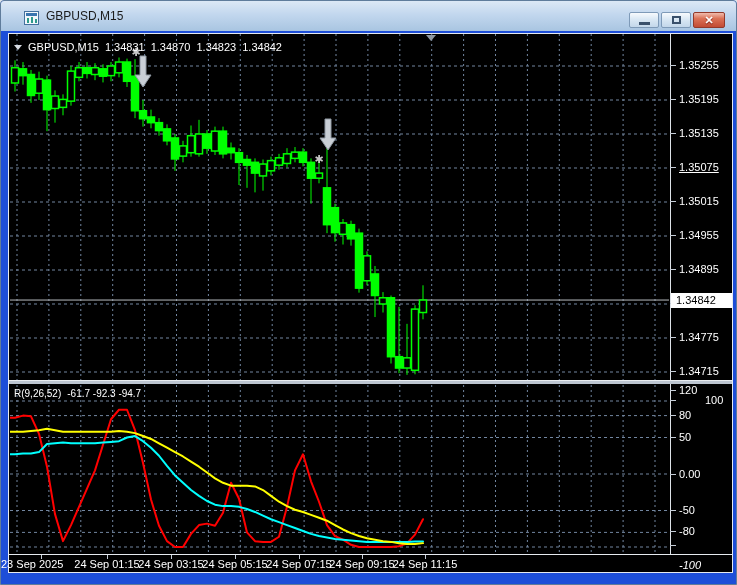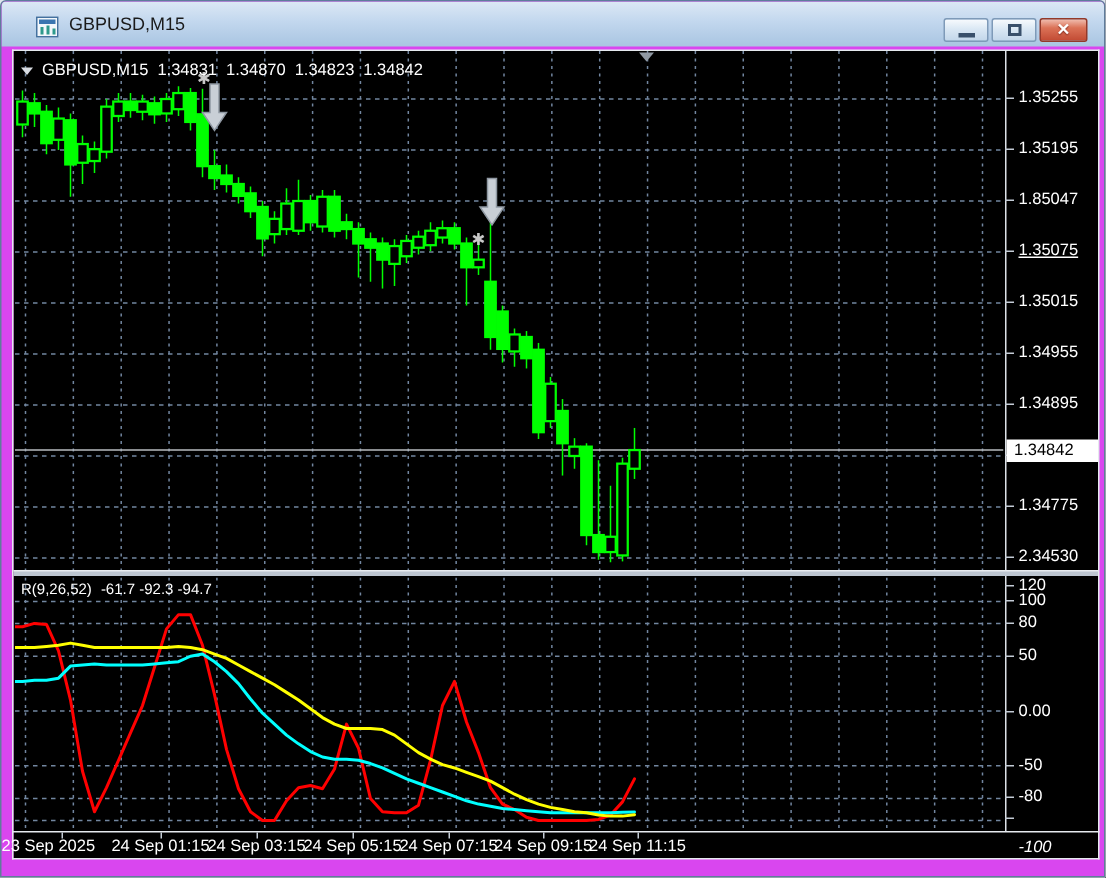--- a/index.html
+++ b/index.html
@@ -1,19 +1,19 @@
 <!DOCTYPE html>
 <html><head>
 <meta charset="utf-8">
 <style>
   html,body{margin:0;padding:0;background:#dfe6ee;}
   #win{
     position:relative;width:737px;height:585px;box-sizing:border-box;
     font-family:"Liberation Sans",sans-serif;
-    background:#d946ef;border:1px solid #5F7C9B;border-radius:4px 4px 0 0;
+    background:#1d4ed8;border:1px solid #5F7C9B;border-radius:4px 4px 0 0;
     overflow:hidden;
   }
   .titlebar{position:absolute;left:0;top:0;width:737px;height:30px;
     background:linear-gradient(180deg,#DCE8F5 0%,#C2D7EE 45%,#A9C5E1 100%);}
   .title-icon{position:absolute;left:23px;top:10px;width:15px;height:14px;
     background:#F2F7FB;border:1px solid #44719F;box-sizing:border-box;}
   .title-icon .b1{position:absolute;left:1px;top:1px;width:11px;height:3px;background:#3A75B0;}
   .title-icon .b2{position:absolute;left:2px;top:6px;width:2px;height:5px;background:#2E9A8C;}
   .title-icon .b3{position:absolute;left:6px;top:5px;width:2px;height:6px;background:#2E9A8C;}
   .title-icon .b4{position:absolute;left:10px;top:7px;width:2px;height:4px;background:#2E9A8C;}
@@ -274,39 +274,39 @@
   <div class="bid-box">1.34842</div>
 
   <div class="hotzone" style="left:670px;top:33px;width:61px;height:520px;"></div>
   <div class="hotzone" style="left:8px;top:554px;width:723px;height:17px;"></div>
 
 <div class="tick" style="left: 669px; top: 64px; width: 6px; height: 1px;"></div>
     <div class="axis-label" style="left: 678px; top: 58px;">1.35255</div>
     <div class="tick" style="left: 669px; top: 98px; width: 6px; height: 1px;"></div>
     <div class="axis-label" style="left: 678px; top: 92px;">1.35195</div>
     <div class="tick" style="left: 669px; top: 132px; width: 6px; height: 1px;"></div>
-    <div class="axis-label" style="left: 678px; top: 126px;">1.85047</div>
+    <div class="axis-label" style="left: 678px; top: 126px;">1.35135</div>
     <div class="tick" style="left: 669px; top: 166px; width: 6px; height: 1px;"></div>
     <div class="axis-label" style="left: 678px; top: 160px; text-decoration: underline;">1.35075</div>
     <div class="tick" style="left: 669px; top: 200px; width: 6px; height: 1px;"></div>
     <div class="axis-label" style="left: 678px; top: 194px;">1.35015</div>
     <div class="tick" style="left: 669px; top: 234px; width: 6px; height: 1px;"></div>
     <div class="axis-label" style="left: 678px; top: 228px;">1.34955</div>
     <div class="tick" style="left: 669px; top: 268px; width: 6px; height: 1px;"></div>
     <div class="axis-label" style="left: 678px; top: 262px;">1.34895</div>
     <div class="tick" style="left: 669px; top: 302px; width: 6px; height: 1px;"></div>
     <div class="axis-label" style="left: 678px; top: 296px;">1.34835</div>
     <div class="tick" style="left: 669px; top: 336px; width: 6px; height: 1px;"></div>
     <div class="axis-label" style="left: 678px; top: 330px;">1.34775</div>
     <div class="tick" style="left: 669px; top: 370px; width: 6px; height: 1px;"></div>
-    <div class="axis-label" style="left: 678px; top: 364px;">2.34530</div>
+    <div class="axis-label" style="left: 678px; top: 364px;">1.34715</div>
     <div class="tick" style="left: 669px; top: 389px; width: 6px; height: 1px;"></div>
     <div class="axis-label" style="left: 678px; top: 383px;">120</div>
     <div class="tick" style="left: 669px; top: 399px; width: 6px; height: 1px;"></div>
-    <div class="axis-label" style="left: 678px; top: 393px;">100</div>
+    <div class="axis-label" style="left: 704px; top: 393px;">100</div>
     <div class="tick" style="left: 669px; top: 414px; width: 6px; height: 1px;"></div>
     <div class="axis-label" style="left: 678px; top: 408px;">80</div>
     <div class="tick" style="left: 669px; top: 436px; width: 6px; height: 1px;"></div>
     <div class="axis-label" style="left: 678px; top: 430px;">50</div>
     <div class="tick" style="left: 669px; top: 473px; width: 6px; height: 1px;"></div>
     <div class="axis-label" style="left: 678px; top: 467px; text-align: center;">0.00</div>
     <div class="tick" style="left: 669px; top: 509px; width: 6px; height: 1px;"></div>
     <div class="axis-label" style="left: 678px; top: 503px;">-50</div>
     <div class="tick" style="left: 669px; top: 530px; width: 6px; height: 1px;"></div>
     <div class="axis-label" style="left: 678px; top: 524px;">-80</div>

